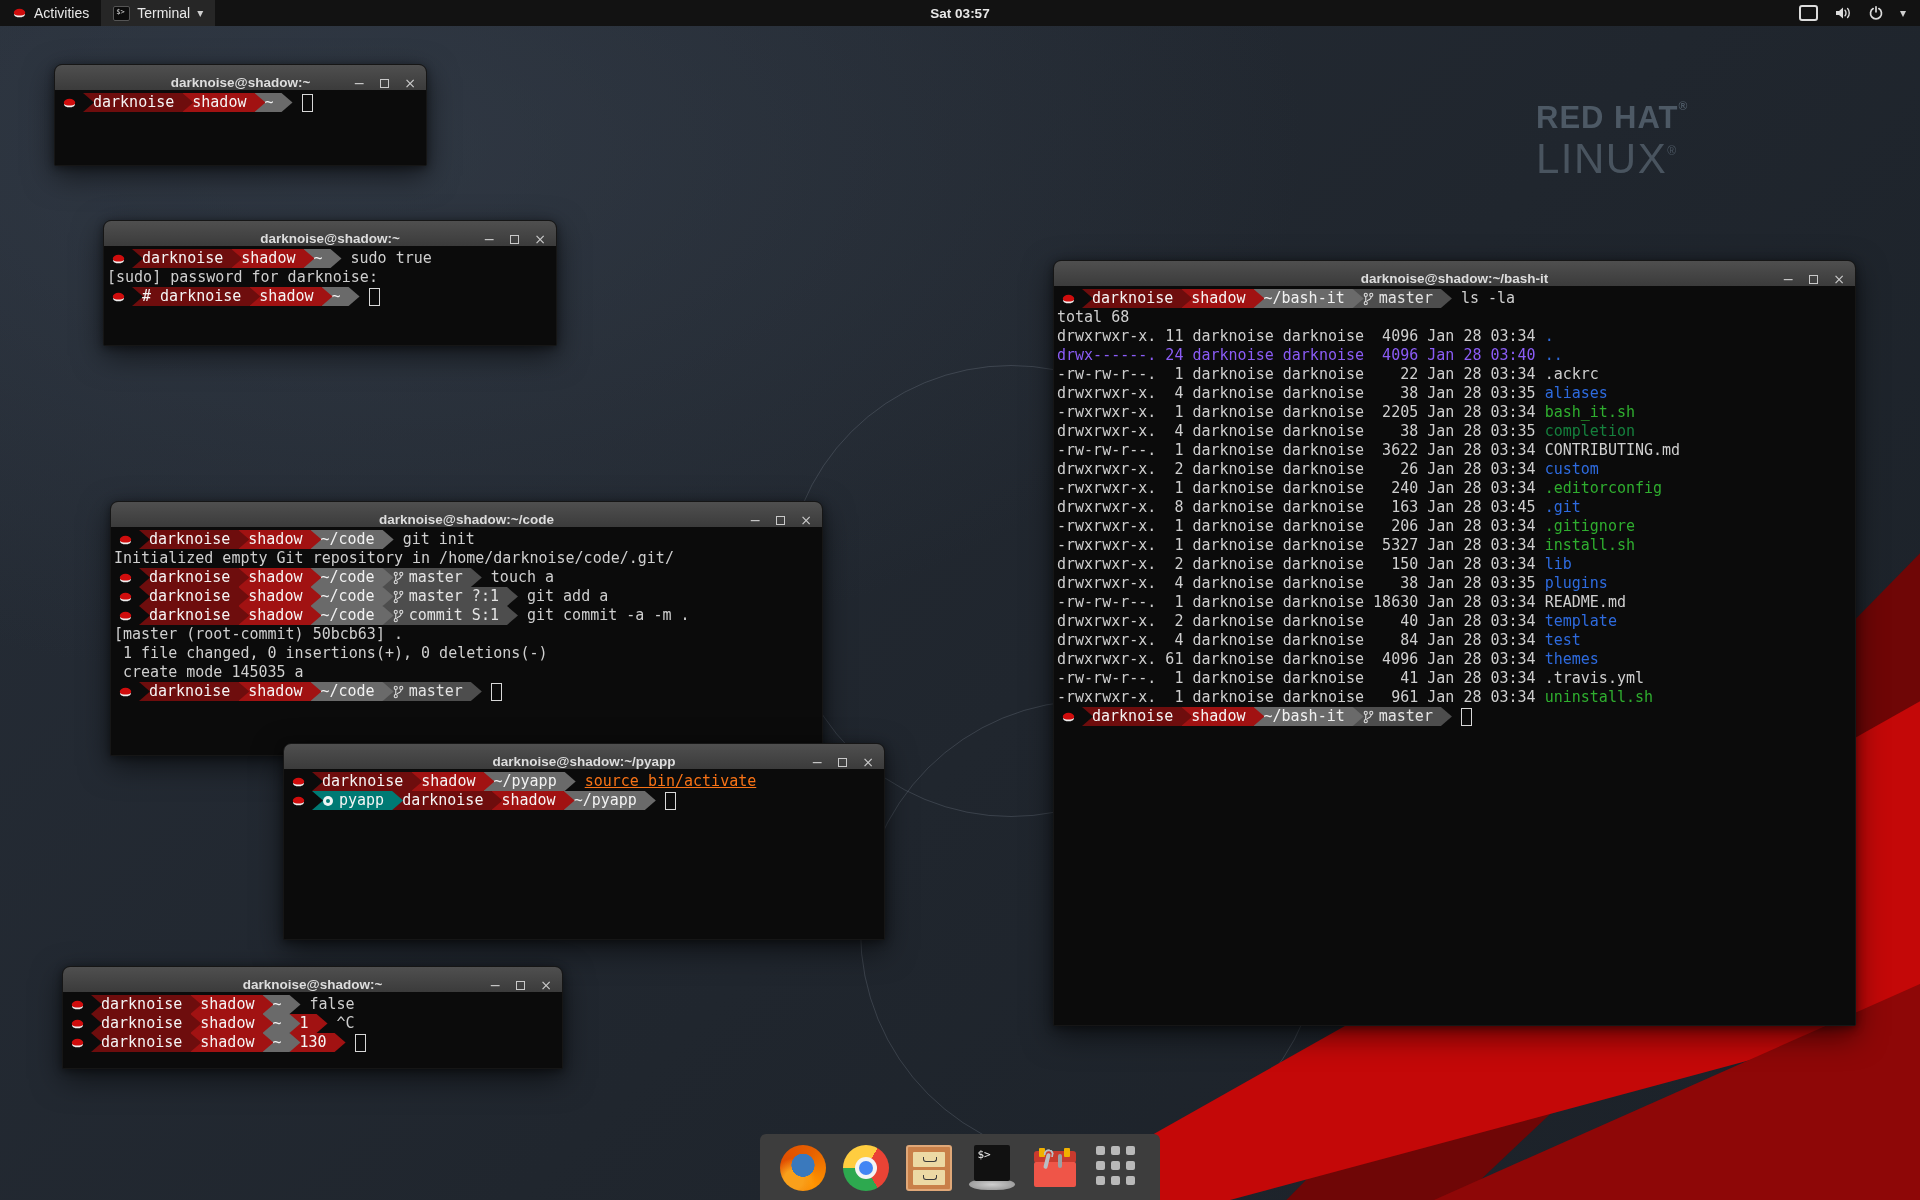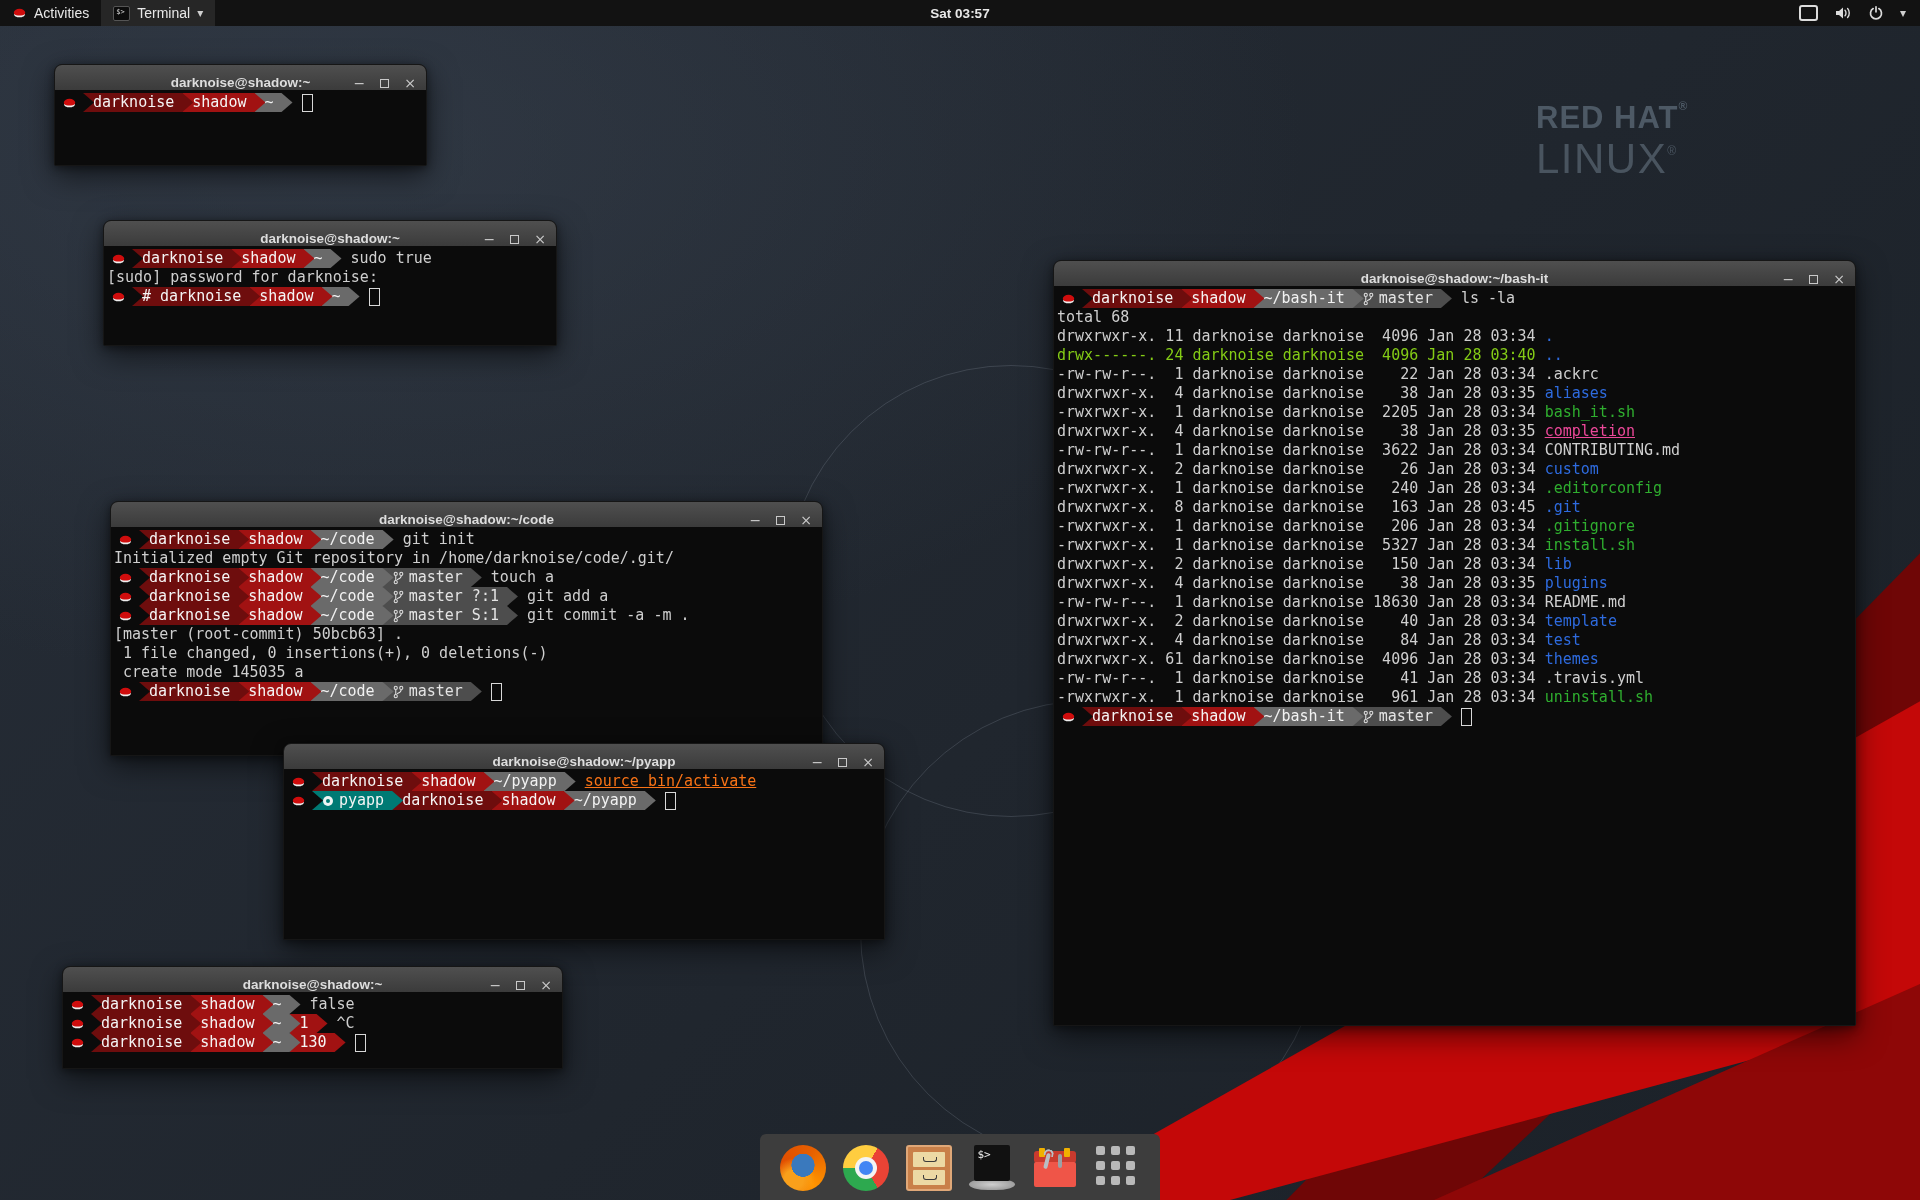--- a/index.html
+++ b/index.html
@@ -329,21 +329,21 @@
           </span>
           <span class="seg" style="background: rgb(77, 77, 77); color: rgb(228, 228, 228); z-index: 2;">
             <span>
               <svg width="11" height="14" viewBox="0 0 12 15" fill="none" stroke="#dcdcdc" stroke-width="1.2">
                 <circle cx="3" cy="3" r="1.7"></circle>
                 <circle cx="9" cy="3" r="1.7"></circle>
                 <circle cx="3" cy="12" r="1.7"></circle>
                 <path d="M3 4.7v5.6M9 4.7c0 3.2-2.4 3.6-4.6 4.6"></path>
               </svg>
             </span>
-            <span>master S:1</span>
+            <span>commit S:1</span>
           </span>
           <span class="cmd" style="color: rgb(207, 207, 207);">git commit -a -m .</span>
         </div>
         <div class="tline"><span style="color: rgb(207, 207, 207);">[master (root-commit) 50bcb63] .</span></div>
         <div class="tline"><span style="color: rgb(207, 207, 207);"> 1 file changed, 0 insertions(+), 0 deletions(-)</span></div>
         <div class="tline"><span style="color: rgb(207, 207, 207);"> create mode 145035 a</span></div>
         <div class="tline pline">
           <span class="seg hat" style="background: rgb(11, 11, 11); color: rgb(255, 255, 255); z-index: 6;">
             <svg width="15" height="12" viewBox="0 0 20 16">
               <ellipse cx="10" cy="7.6" rx="7.6" ry="5.2" fill="#cf0d0d"></ellipse>
@@ -538,25 +538,25 @@
                 <circle cx="3" cy="12" r="1.7"></circle>
                 <path d="M3 4.7v5.6M9 4.7c0 3.2-2.4 3.6-4.6 4.6"></path>
               </svg>
             </span>
             <span>master</span>
           </span>
           <span class="cmd" style="color: rgb(207, 207, 207);">ls -la</span>
         </div>
         <div class="tline"><span style="color: rgb(207, 207, 207);">total 68</span></div>
         <div class="tline"><span style="color: rgb(207, 207, 207);">drwxrwxr-x. 11 darknoise darknoise  4096 Jan 28 03:34 </span><span style="color: rgb(46, 107, 223);">.</span></div>
-        <div class="tline"><span style="color: #84cc16;">drwx------. 24 darknoise darknoise  4096 Jan 28 03:40 </span><span style="color: rgb(46, 107, 223);">..</span></div>
+        <div class="tline"><span style="color: #8b5cf6;">drwx------. 24 darknoise darknoise  4096 Jan 28 03:40 </span><span style="color: rgb(46, 107, 223);">..</span></div>
         <div class="tline"><span style="color: rgb(207, 207, 207);">-rw-rw-r--.  1 darknoise darknoise    22 Jan 28 03:34 .ackrc</span></div>
         <div class="tline"><span style="color: rgb(207, 207, 207);">drwxrwxr-x.  4 darknoise darknoise    38 Jan 28 03:35 </span><span style="color: rgb(46, 107, 223);">aliases</span></div>
         <div class="tline"><span style="color: rgb(207, 207, 207);">-rwxrwxr-x.  1 darknoise darknoise  2205 Jan 28 03:34 </span><span style="color: rgb(47, 174, 47);">bash_it.sh</span></div>
-        <div class="tline"><span style="color: rgb(207, 207, 207);">drwxrwxr-x.  4 darknoise darknoise    38 Jan 28 03:35 </span><span style="color: #ec4899; text-decoration: underline;">completion</span></div>
+        <div class="tline"><span style="color: rgb(207, 207, 207);">drwxrwxr-x.  4 darknoise darknoise    38 Jan 28 03:35 </span><span style="color: #15803d;">completion</span></div>
         <div class="tline"><span style="color: rgb(207, 207, 207);">-rw-rw-r--.  1 darknoise darknoise  3622 Jan 28 03:34 CONTRIBUTING.md</span></div>
         <div class="tline"><span style="color: rgb(207, 207, 207);">drwxrwxr-x.  2 darknoise darknoise    26 Jan 28 03:34 </span><span style="color: rgb(46, 107, 223);">custom</span></div>
         <div class="tline"><span style="color: rgb(207, 207, 207);">-rwxrwxr-x.  1 darknoise darknoise   240 Jan 28 03:34 </span><span style="color: rgb(47, 174, 47);">.editorconfig</span></div>
         <div class="tline"><span style="color: rgb(207, 207, 207);">drwxrwxr-x.  8 darknoise darknoise   163 Jan 28 03:45 </span><span style="color: rgb(46, 107, 223);">.git</span></div>
         <div class="tline"><span style="color: rgb(207, 207, 207);">-rwxrwxr-x.  1 darknoise darknoise   206 Jan 28 03:34 </span><span style="color: rgb(47, 174, 47);">.gitignore</span></div>
         <div class="tline"><span style="color: rgb(207, 207, 207);">-rwxrwxr-x.  1 darknoise darknoise  5327 Jan 28 03:34 </span><span style="color: rgb(47, 174, 47);">install.sh</span></div>
         <div class="tline"><span style="color: rgb(207, 207, 207);">drwxrwxr-x.  2 darknoise darknoise   150 Jan 28 03:34 </span><span style="color: rgb(46, 107, 223);">lib</span></div>
         <div class="tline"><span style="color: rgb(207, 207, 207);">drwxrwxr-x.  4 darknoise darknoise    38 Jan 28 03:35 </span><span style="color: rgb(46, 107, 223);">plugins</span></div>
         <div class="tline"><span style="color: rgb(207, 207, 207);">-rw-rw-r--.  1 darknoise darknoise 18630 Jan 28 03:34 README.md</span></div>
         <div class="tline"><span style="color: rgb(207, 207, 207);">drwxrwxr-x.  2 darknoise darknoise    40 Jan 28 03:34 </span><span style="color: rgb(46, 107, 223);">template</span></div>

